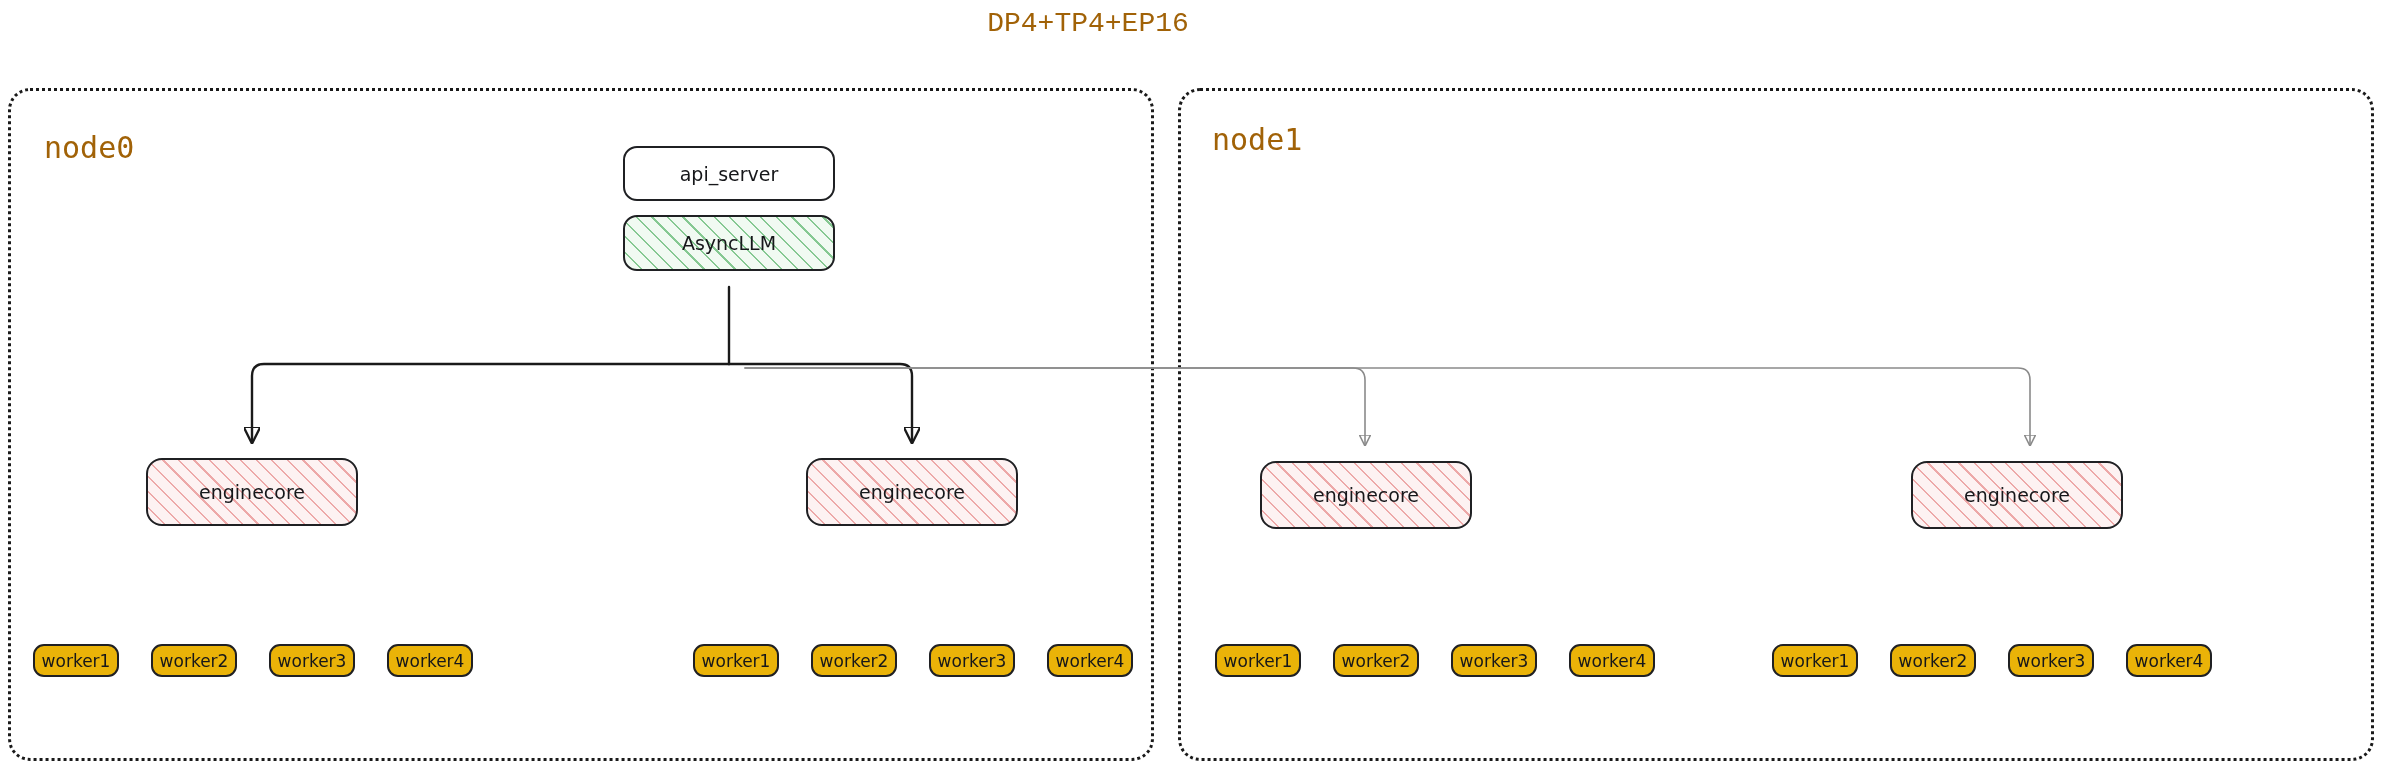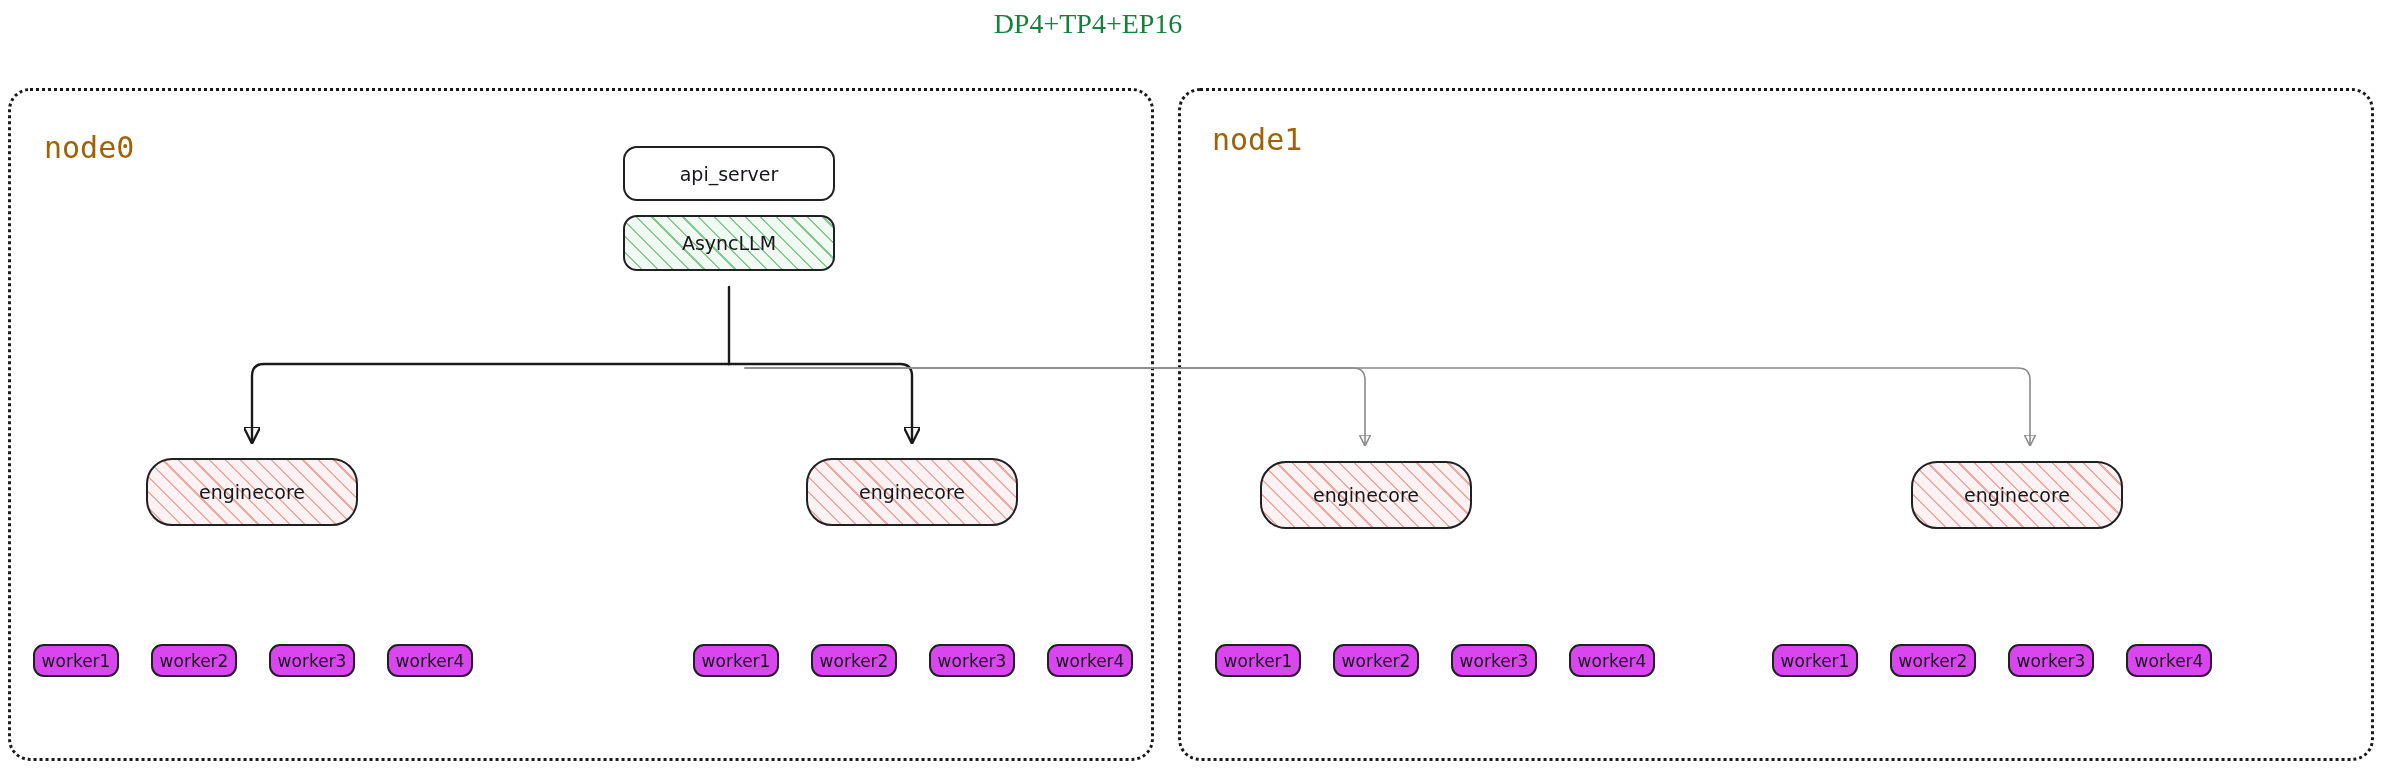--- a/index.html
+++ b/index.html
@@ -21,23 +21,23 @@
     width: 2383px;
     height: 773px;
   }
 
   .title {
     position: absolute;
     left: 0;
     top: 8px;
     width: 2176px;
     text-align: center;
-    font-family: Liberation Serif, serif;
+    font-family: Liberation Mono, monospace;
     font-size: 28px;
-    color: #15803d;
+    color: #a16207;
     letter-spacing: 0px;
   }
 
   .node-box {
     position: absolute;
     border: 3px dotted #1a1a1a;
     border-radius: 22px;
     background: transparent;
     box-sizing: border-box;
   }
@@ -71,37 +71,37 @@
     background-image: repeating-linear-gradient(
       45deg,
       rgba(46, 160, 67, 0.55) 0px,
       rgba(46, 160, 67, 0.55) 1.6px,
       rgba(0,0,0,0) 1.6px,
       rgba(0,0,0,0) 11px
     );
   }
 
   .card-enginecore {
-    border-radius: 26px;
+    border-radius: 16px;
     background-color: #fdf2f2;
     background-image: repeating-linear-gradient(
       45deg,
       rgba(224, 108, 108, 0.55) 0px,
       rgba(224, 108, 108, 0.55) 1.6px,
       rgba(0,0,0,0) 1.6px,
       rgba(0,0,0,0) 11px
     );
   }
 
   .worker {
     position: absolute;
     box-sizing: border-box;
     border: 2.5px solid #1f2023;
     border-radius: 11px;
-    background: #d946ef;
+    background: #eab308;
     display: flex;
     align-items: center;
     justify-content: center;
     font-size: 17px;
     color: #16171a;
     height: 33px;
   }
 
   svg.edges {
     position: absolute;

